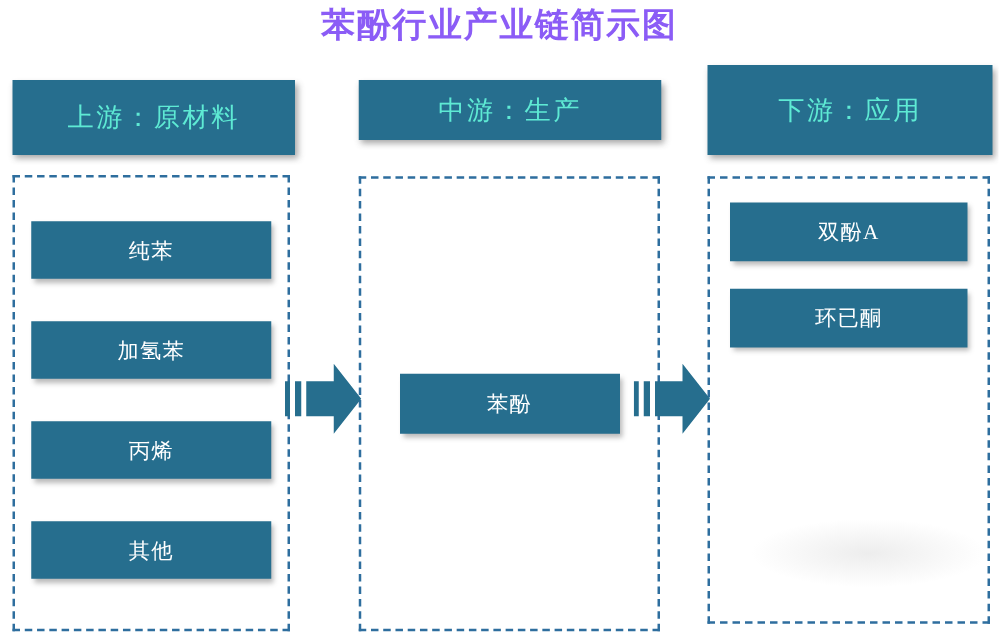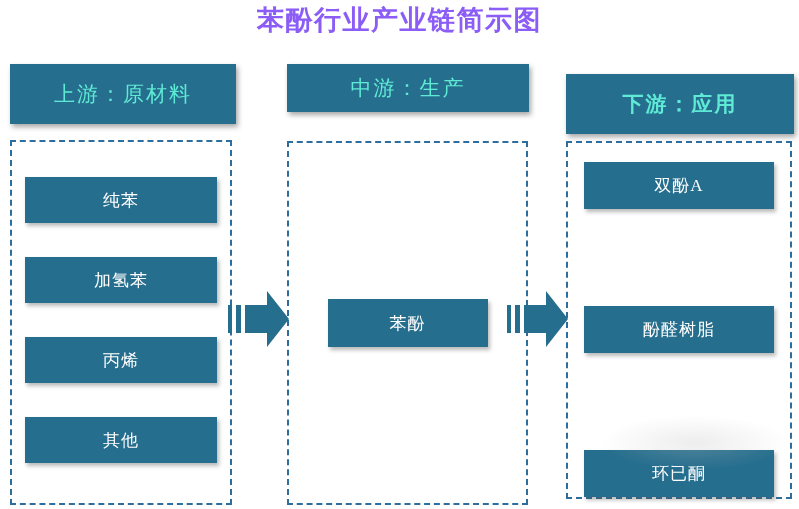--- a/index.html
+++ b/index.html
@@ -12,36 +12,36 @@
     text-align:center;font-size:27px;font-weight:700;letter-spacing:1.5px;color:#8b5cf6;
   }
   .hdr{
     position:absolute;background:#266e8e;color:#5eead4;
     display:flex;align-items:center;justify-content:center;
     font-size:21px;letter-spacing:2px;
     box-shadow:2px 3px 5px rgba(60,60,60,.45);
   }
   .hdr-up{left:10px;top:64px;width:226px;height:60px;}
   .hdr-mid{left:287px;top:64px;width:242px;height:48px;font-family:Liberation Serif, serif;}
-  .hdr-down{left:566px;top:74px;width:228px;height:60px;font-weight:bold;}
+  .hdr-down{left:566px;top:52px;width:228px;height:72px;}
   .panel{
     position:absolute;border:2px dashed #2e6e9e;box-sizing:border-box;
     display:flex;flex-direction:column;align-items:center;background:transparent;
   }
   .panel-up{left:10px;top:140px;width:222px;height:365px;padding-top:35px;gap:34px;}
   .panel-mid{left:287px;top:141px;width:241px;height:364px;justify-content:center;}
-  .panel-down{left:566px;top:141px;width:226px;height:358px;padding-top:19px;gap:39px;justify-content:space-between;}
+  .panel-down{left:566px;top:141px;width:226px;height:358px;padding-top:19px;gap:22px;}
   .item{
     background:#266e8e;color:#ffffff;flex:0 0 auto;
     display:flex;align-items:center;justify-content:center;
     font-size:17px;letter-spacing:1px;
     box-shadow:2px 3px 4px rgba(80,80,80,.4);
   }
   .panel-up .item{width:192px;height:46px;}
-  .panel-mid .item{width:160px;height:48px;}
+  .panel-mid .item{width:176px;height:48px;}
   .panel-down .item{width:190px;height:47px;}
   .arrow{position:absolute;width:62px;height:58px;}
   .arrow-1{left:228px;top:290px;}
   .arrow-2{left:507px;top:290px;}
   .arrow svg{display:block;width:100%;height:100%;}
   .wm{
     position:absolute;left:600px;top:415px;width:190px;height:55px;
     background:radial-gradient(ellipse at center, rgba(190,190,190,.28), rgba(255,255,255,0) 70%);
     pointer-events:none;
   }
@@ -68,21 +68,20 @@
   </div>
   <div class="panel panel-mid">
     <div class="item">苯酚</div>
   </div>
 
   <div class="hdr hdr-down">
     <span>下游：应用</span>
   </div>
   <div class="panel panel-down">
     <div class="item">双酚A</div>
-    <div class="item">酚醛树脂</div>
     <div class="item">环已酮</div>
   </div>
 
   <div class="arrow arrow-1">
     <svg viewBox="0 0 62 58" xmlns="http://www.w3.org/2000/svg" aria-hidden="true">
       <rect x="0" y="15" width="4" height="28" fill="#266e8e"></rect>
       <rect x="8" y="15" width="5" height="28" fill="#266e8e"></rect>
       <polygon points="17,15 39,15 39,1 61,29 39,57 39,43 17,43" fill="#266e8e"></polygon>
     </svg>
   </div>

